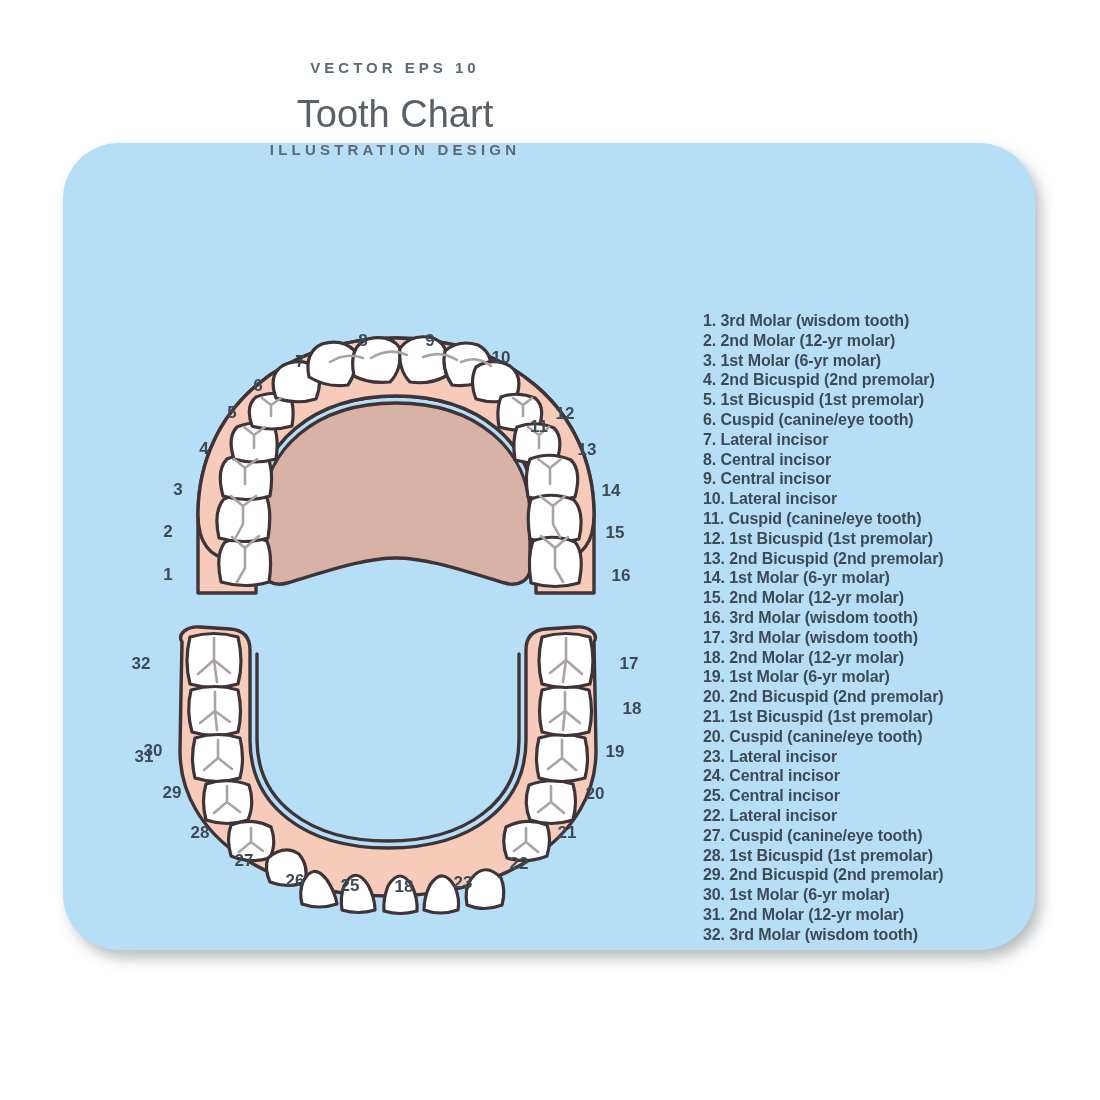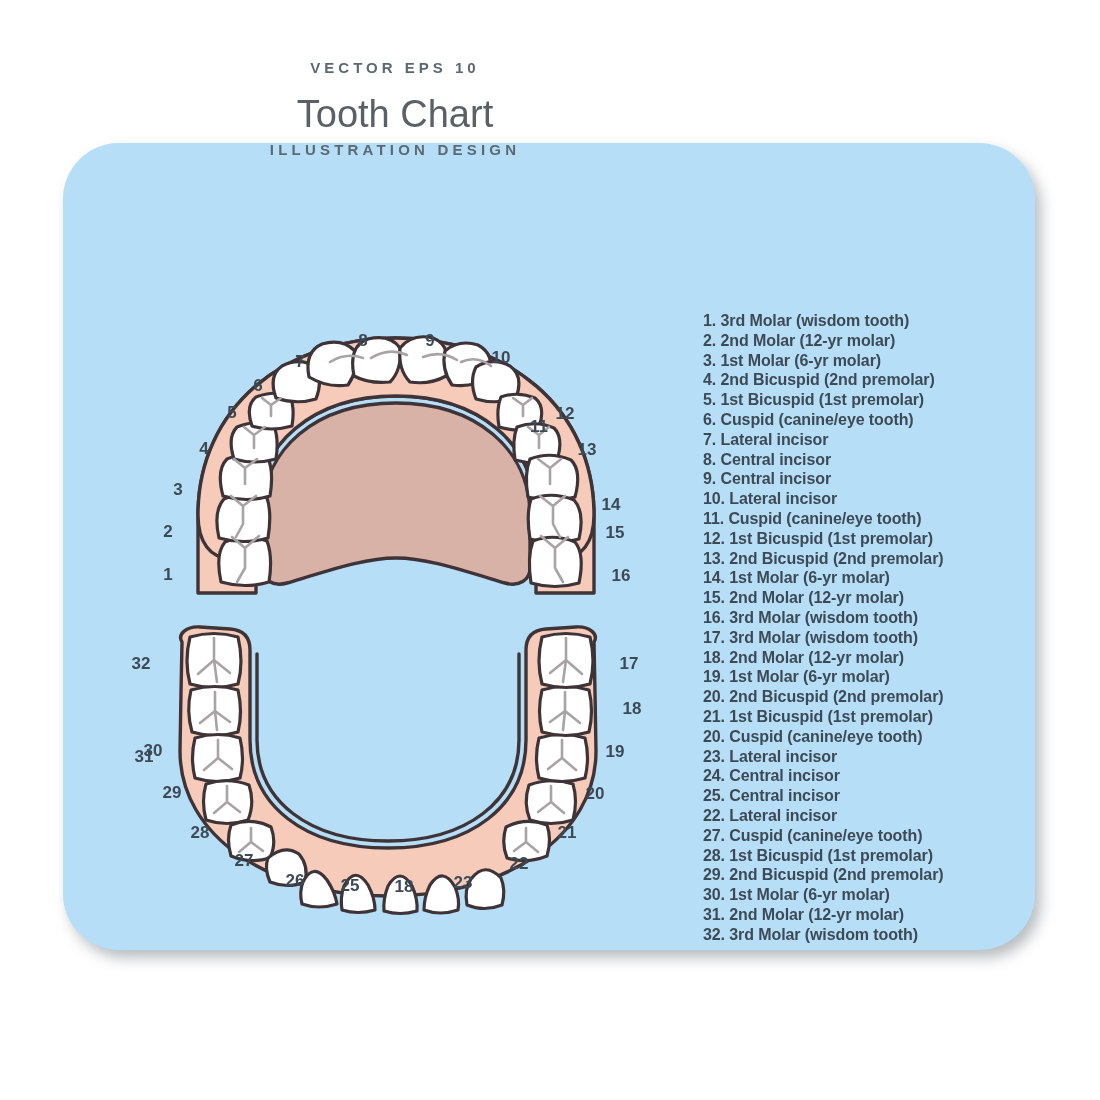--- a/index.html
+++ b/index.html
@@ -174,21 +174,21 @@
           <div class="num" style="left: 99px; top: 148px;">4</div>
           <div class="num" style="left: 127px; top: 112px;">5</div>
           <div class="num" style="left: 153px; top: 85px;">6</div>
           <div class="num" style="left: 195px; top: 61px;">7</div>
           <div class="num" style="left: 258px; top: 40px;">8</div>
           <div class="num" style="left: 325px; top: 40px;">9</div>
           <div class="num" style="left: 396px; top: 57px;">10</div>
           <div class="num" style="left: 434px; top: 82px; margin-top: 44px;">11</div>
           <div class="num" style="left: 460px; top: 113px;">12</div>
           <div class="num" style="left: 482px; top: 149px;">13</div>
-          <div class="num" style="left: 506px; top: 204px;">14</div>
+          <div class="num" style="left: 506px; top: 190px;">14</div>
           <div class="num" style="left: 510px; top: 232px;">15</div>
           <div class="num" style="left: 516px; top: 275px;">16</div>
         </div>
     </div>
 
     <div style="position:absolute;left:0;top:320px;width:590px;height:300px;">
       <svg width="590" height="300" viewBox="0 0 590 300">
         <g stroke="#3e3438" stroke-width="3.4" stroke-linejoin="round" stroke-linecap="round">
 
           <path fill="#f6cbb9" d="M77,22 C72,14 82,6 95,7 L125,9 C139,10 145,18 145,30

